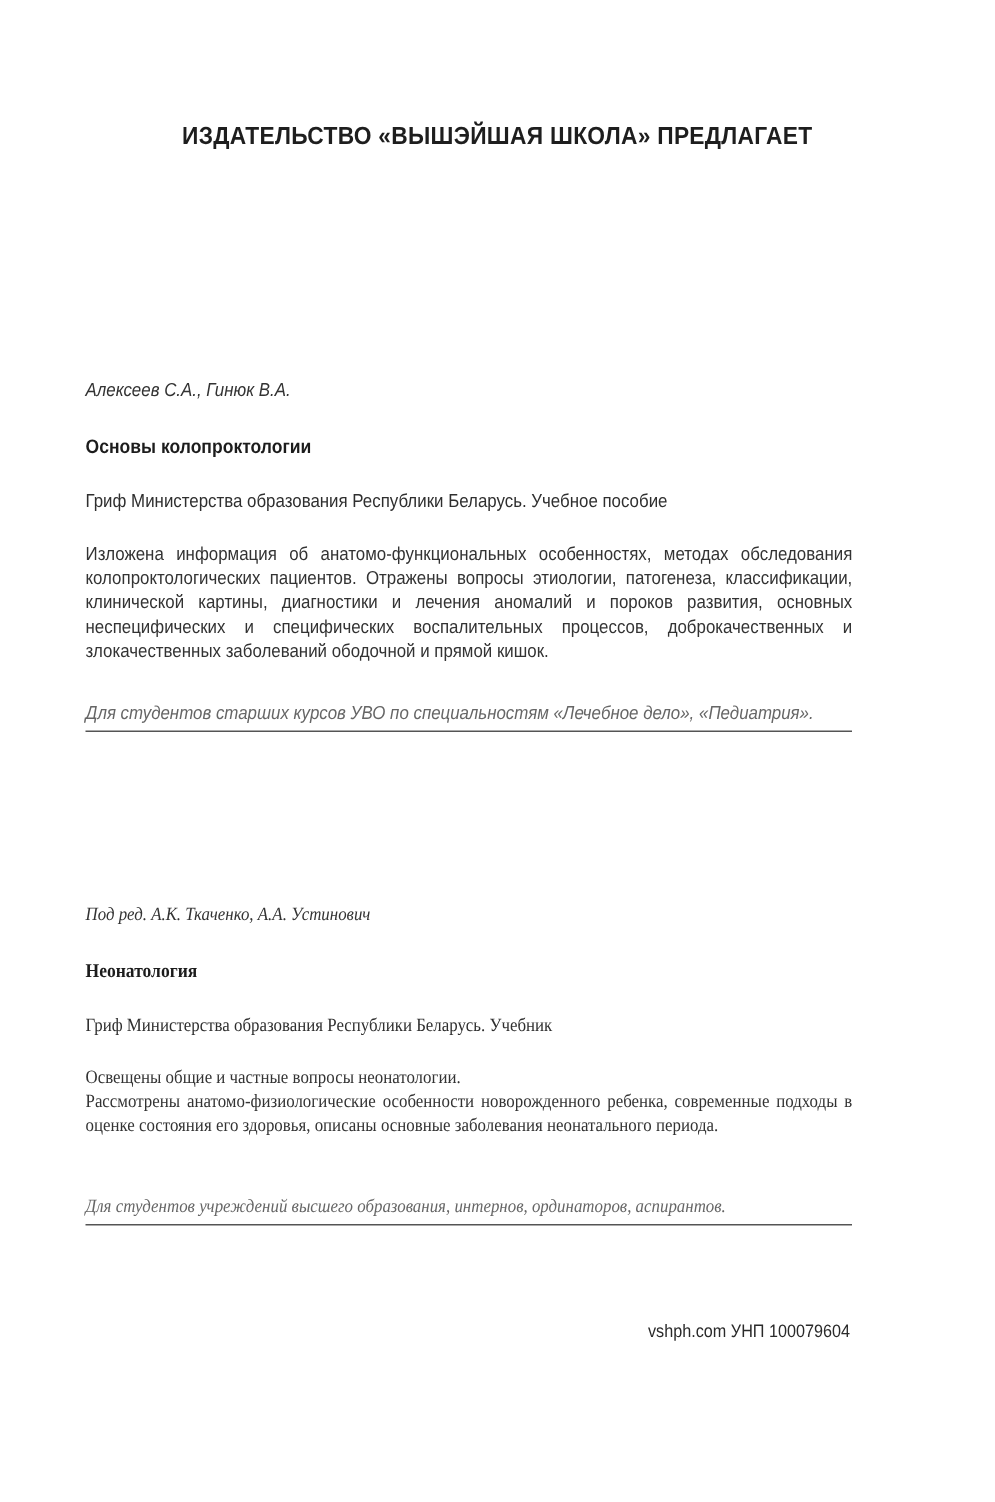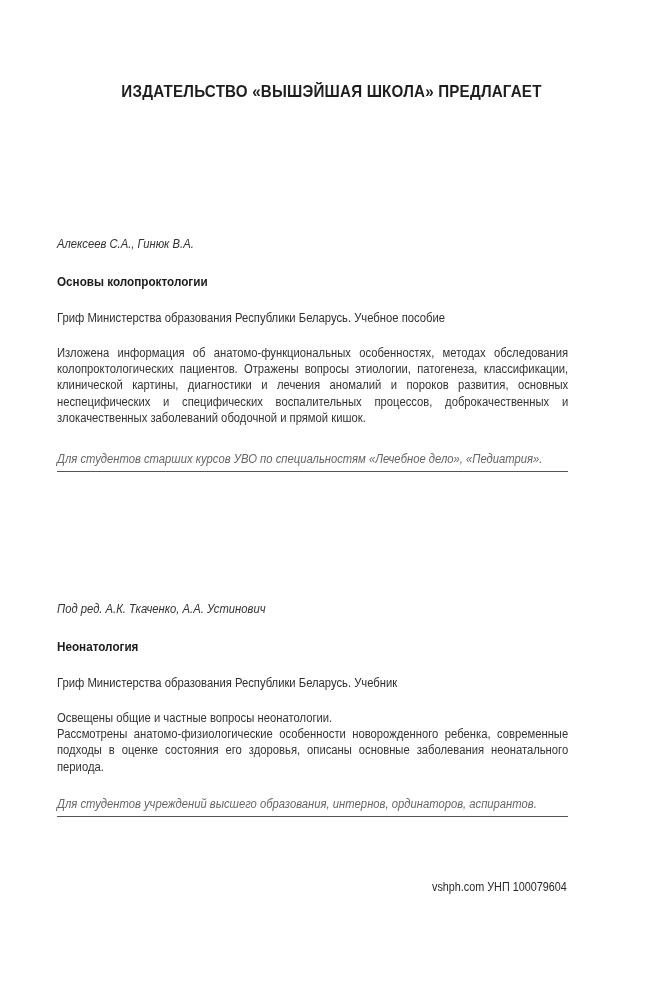--- a/index.html
+++ b/index.html
@@ -27,22 +27,22 @@
       letter-spacing: 0.2px;
       color: #1e1e1e;
       transform: scaleX(0.92);
       transform-origin: center;
     }
     .book {
       position: absolute;
       left: 57px;
       width: 511px;
     }
-    .book.b1 { top: 236px; }
-    .book.b2 { top: 601px; }
+    .book.b1 { top: 252px; }
+    .book.b2 { top: 601px; font-family: Liberation Serif, serif; }
 
     .authors {
       font-style: italic;
       font-size: 12.5px;
       color: #333;
       line-height: 16px;
       height: 16px;
       transform: scaleX(0.9);
       transform-origin: left;
       white-space: nowrap;

